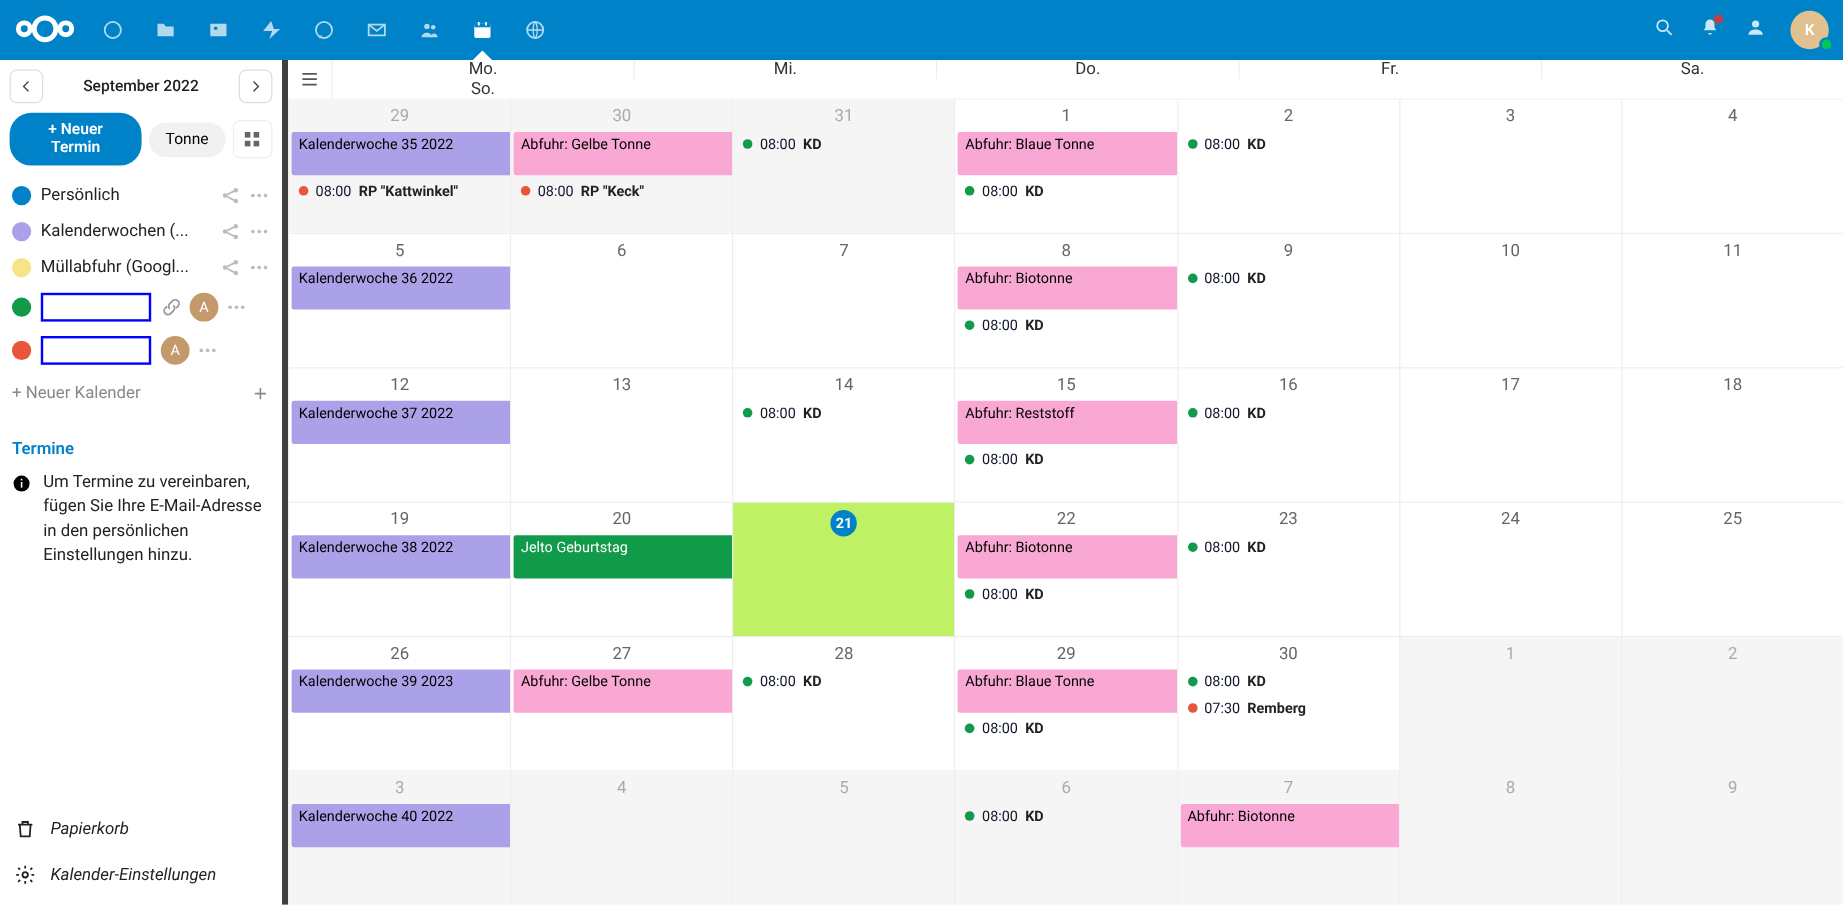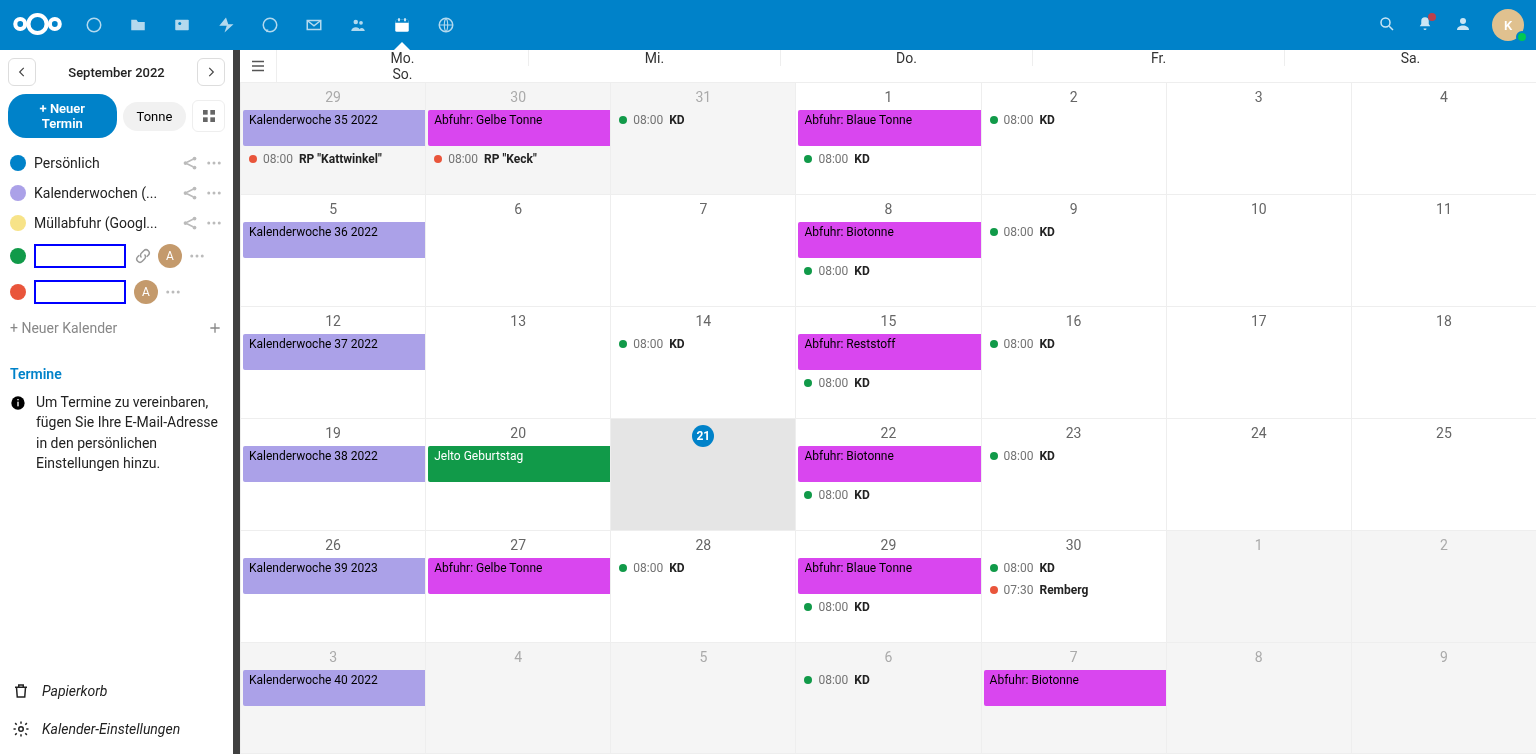--- a/index.html
+++ b/index.html
@@ -12,21 +12,21 @@
 .topnav-item.active { opacity: 1; }
 .topnav-item.active::after { content: ""; position: absolute; bottom: 0; left: 50%; transform: translateX(-50%); width: 0; height: 0; border-left: 8px solid transparent; border-right: 8px solid transparent; border-bottom: 8px solid #fff; }
 .topnav-item svg, .topright svg { width: 18px; height: 18px; fill: #fff; }
 .topright { margin-left: auto; display: flex; align-items: center; gap: 20px; }
 .topright .icon-btn { opacity: 0.8; cursor: pointer; position: relative; }
 .notif-dot { position: absolute; top: -2px; right: -2px; width: 8px; height: 8px; background: #e9322d; border-radius: 50%; }
 .avatar-top { width: 32px; height: 32px; border-radius: 50%; background: #e0c18f; display: flex; align-items: center; justify-content: center; color: #fff; font-weight: 600; position: relative; }
 .avatar-top .status { position: absolute; bottom: -2px; right: -4px; width: 12px; height: 12px; background: #00c853; border: 2px solid #0082c9; border-radius: 50%; }
 
 .main { display: flex; height: calc(100vh - 50px); }
-.sidebar { width: 240px; border-right: 7px solid #404040; display: flex; flex-direction: column; padding: 6px; }
+.sidebar { width: 240px; border-right: 5px solid #404040; display: flex; flex-direction: column; padding: 6px; }
 .month-nav { display: flex; align-items: center; padding: 2px; }
 .nav-btn { width: 28px; height: 28px; border: 1px solid #ddd; background: #fff; border-radius: 6px; display: flex; align-items: center; justify-content: center; cursor: pointer; }
 .nav-btn svg { width: 14px; height: 14px; fill: #444; }
 .month-label { flex: 1; text-align: center; font-weight: 500; }
 .action-row { display: flex; gap: 6px; padding: 6px 2px; align-items: center; }
 .btn-primary { background: #0082c9; color: #fff; border: none; border-radius: 18px; padding: 7px 14px; font-weight: 600; font-size: 13px; display: flex; align-items: center; gap: 4px; cursor: pointer; }
 .btn-secondary { background: #f1f1f1; border: none; border-radius: 18px; padding: 7px 14px; font-size: 13px; cursor: pointer; }
 .btn-grid { width: 36px; height: 32px; border: 1px solid #eee; border-radius: 6px; display: flex; align-items: center; justify-content: center; cursor: pointer; margin-left: auto; color: #666; }
 
 .cal-list { margin-top: 4px; }
@@ -51,32 +51,32 @@
 .calendar { flex: 1; display: flex; flex-direction: column; }
 .cal-header { display: flex; height: 32px; }
 .hamburger { width: 36px; display: flex; align-items: center; justify-content: center; cursor: pointer; }
 .hamburger svg { width: 18px; height: 18px; fill: #555; }
 .day-headers { flex: 1; display: grid; grid-template-columns: repeat(5, 1fr); }
 .dayhead { display: flex; align-items: center; justify-content: center; font-size: 14px; color: #333; border-left: 1px solid #eee; }
 .grid { flex: 1; display: grid; grid-template-rows: repeat(6, 1fr); overflow-y: auto; }
 .week { display: grid; grid-template-columns: repeat(7, 1fr); border-top: 1px solid #eee; }
 .day { border-left: 1px solid #eee; padding: 0; position: relative; display: flex; flex-direction: column; }
 .day.other { background: #f5f5f5; }
-.day.today { background: #e5e5e5; }
+.day.today { background: #bef264; }
 .daynum { text-align: center; padding: 6px 0 4px 0; font-size: 14px; color: #666; }
 .day.other .daynum { color: #aaa; }
 .daynum.today-badge span { background: #0082c9; color: #fff; border-radius: 50%; width: 22px; height: 22px; display: inline-flex; align-items: center; justify-content: center; font-weight: 700; font-size: 12px; }
 .ev-bar { height: 36px; line-height: 20px; font-size: 12px; padding: 0 6px; color: #000; border-radius: 2px; margin: 1px 2px 2px 2px; white-space: nowrap; overflow: hidden; cursor: pointer; }
 .ev-bar.span { margin-right: 0; border-radius: 2px 0 0 2px; }
 .ev-purple { background: #aba1e8; }
-.ev-yellow { background: #d946ef; }
+.ev-yellow { background: #f9a8d4; }
 .ev-green { background: #119a49; color: #fff; }
 .ev-timed { height: 20px; line-height: 20px; font-size: 12px; padding: 0 6px; display: flex; align-items: center; gap: 6px; cursor: pointer; margin: 1px 2px; }
 .ev-dot { width: 8px; height: 8px; border-radius: 50%; flex-shrink: 0; }
-.ev-time { color: #737373; }
+.ev-time { color: #0f172a; }
 .ev-title { font-weight: 700; overflow: hidden; text-overflow: ellipsis; white-space: nowrap; }
 .week:last-child { border-bottom: 1px solid #eee; }
 </style>
 </head>
 <body>
 
 <div class="topbar">
   <div class="logo">
     <svg viewBox="0 0 62 34">
         <g fill="none" stroke="#fff" stroke-width="5">

